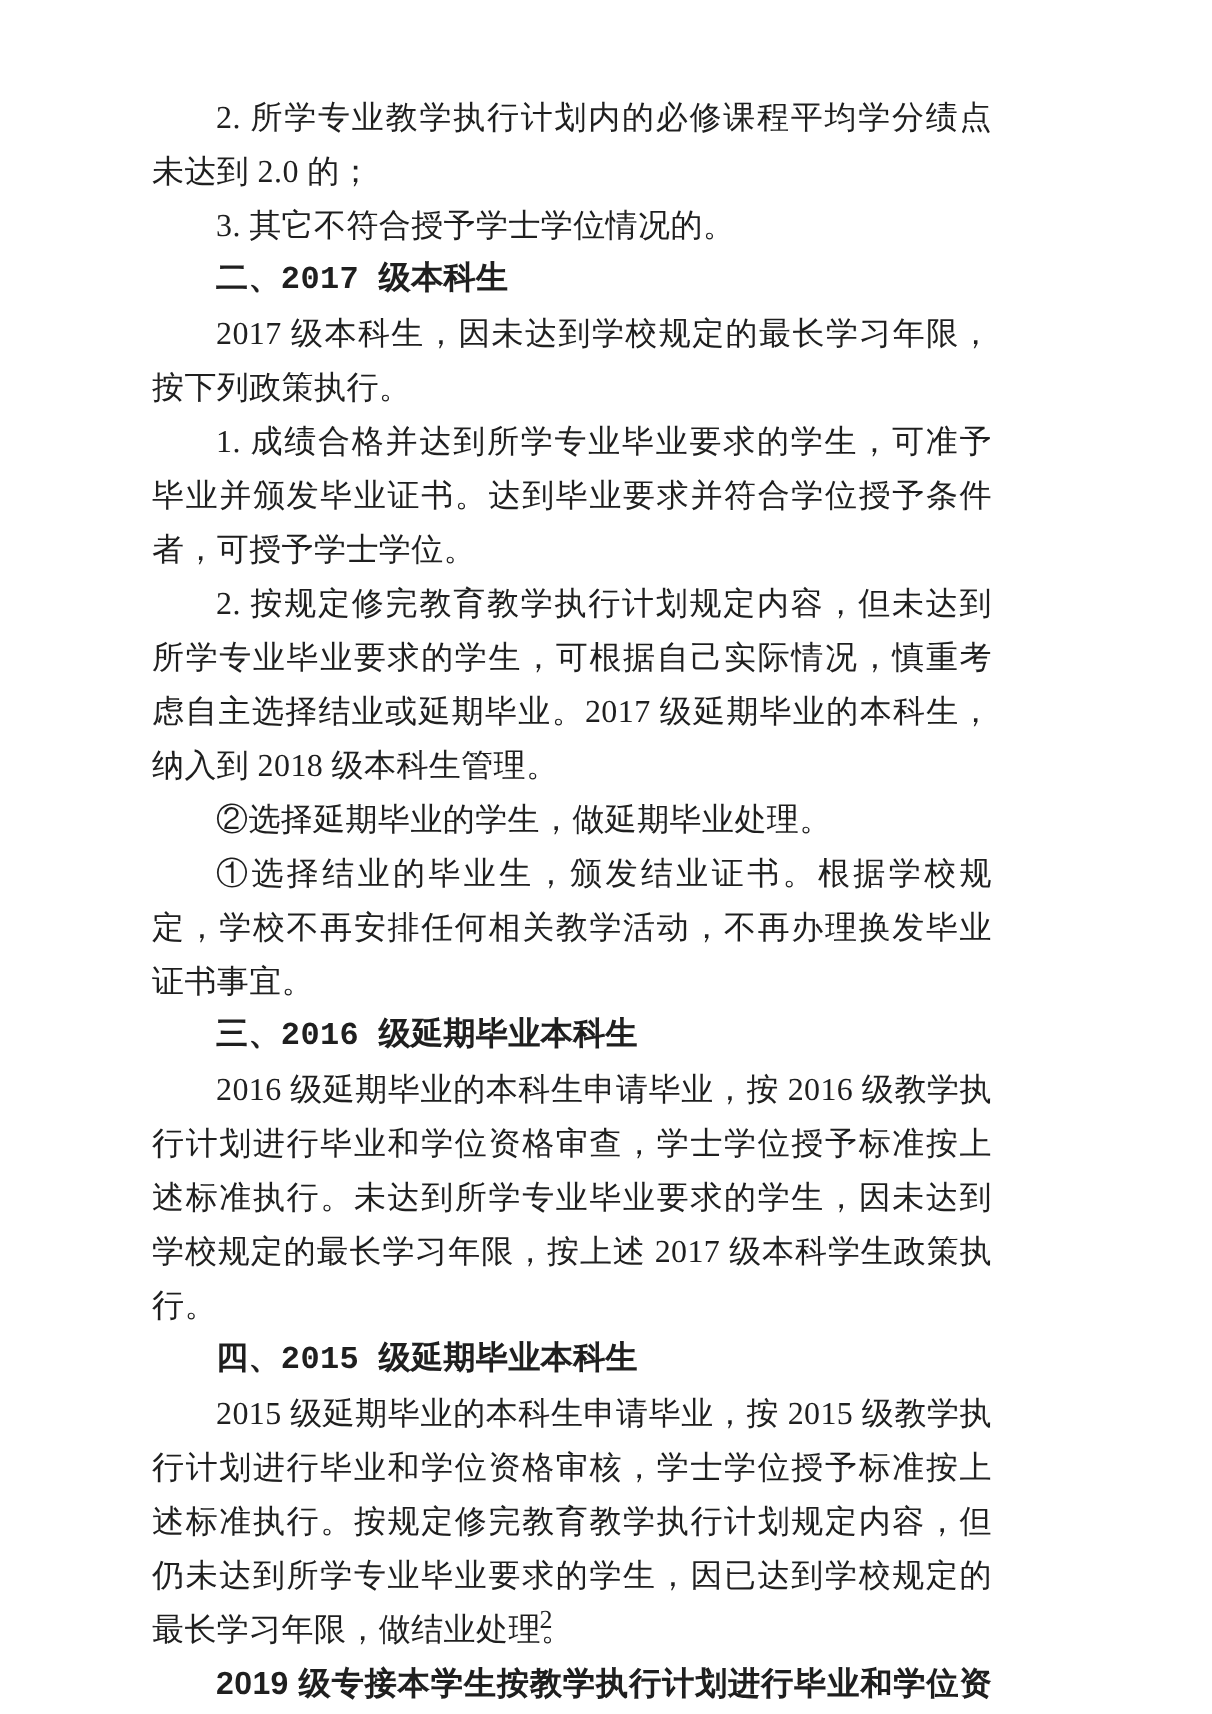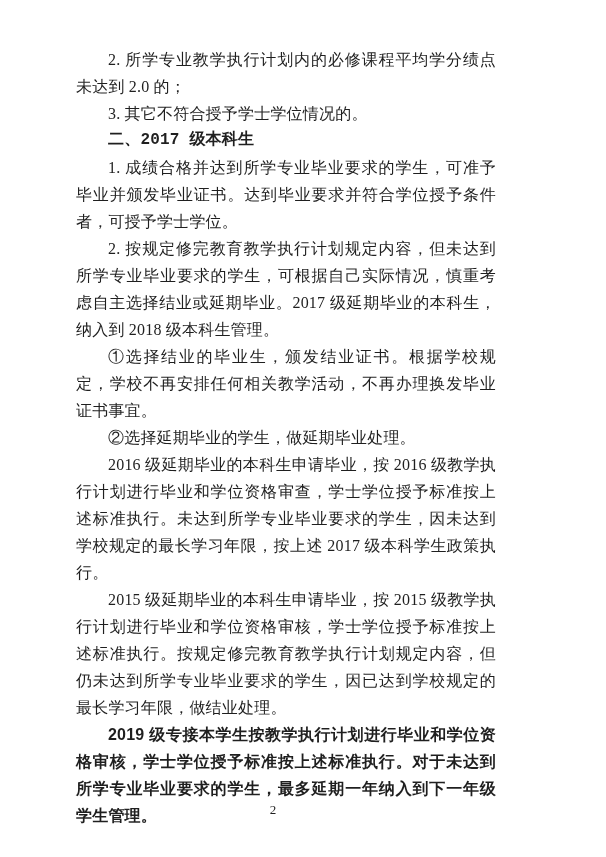--- a/index.html
+++ b/index.html
@@ -47,23 +47,26 @@
   }
 </style>
 </head>
 <body>
 
 <div class="page">
   <div class="doc">
     <p class="item">2. 所学专业教学执行计划内的必修课程平均学分绩点未达到 2.0 的；</p>
     <p class="item">3. 其它不符合授予学士学位情况的。</p>
     <p class="heading">二、2017 级本科生</p>
+    <p class="para">2017 级本科生，因未达到学校规定的最长学习年限，按下列政策执行。</p>
     <p class="para">1. 成绩合格并达到所学专业毕业要求的学生，可准予毕业并颁发毕业证书。达到毕业要求并符合学位授予条件者，可授予学士学位。</p>
     <p class="para">2. 按规定修完教育教学执行计划规定内容，但未达到所学专业毕业要求的学生，可根据自己实际情况，慎重考虑自主选择结业或延期毕业。2017 级延期毕业的本科生，纳入到 2018 级本科生管理。</p>
+    <p class="para">②选择延期毕业的学生，做延期毕业处理。</p>
     <p class="para">①选择结业的毕业生，颁发结业证书。根据学校规定，学校不再安排任何相关教学活动，不再办理换发毕业证书事宜。</p>
-    <p class="para">②选择延期毕业的学生，做延期毕业处理。</p>
+    <p class="heading">三、2016 级延期毕业本科生</p>
     <p class="para">2016 级延期毕业的本科生申请毕业，按 2016 级教学执行计划进行毕业和学位资格审查，学士学位授予标准按上述标准执行。未达到所学专业毕业要求的学生，因未达到学校规定的最长学习年限，按上述 2017 级本科学生政策执行。</p>
+    <p class="heading">四、2015 级延期毕业本科生</p>
     <p class="para">2015 级延期毕业的本科生申请毕业，按 2015 级教学执行计划进行毕业和学位资格审核，学士学位授予标准按上述标准执行。按规定修完教育教学执行计划规定内容，但仍未达到所学专业毕业要求的学生，因已达到学校规定的最长学习年限，做结业处理。</p>
     <p class="para-bold">2019 级专接本学生按教学执行计划进行毕业和学位资格审核，学士学位授予标准按上述标准执行。对于未达到所学专业毕业要求的学生，最多延期一年纳入到下一年级学生管理。</p>
 
   </div>
   <div class="page-number">2</div>
 </div>
 
 </body></html>

